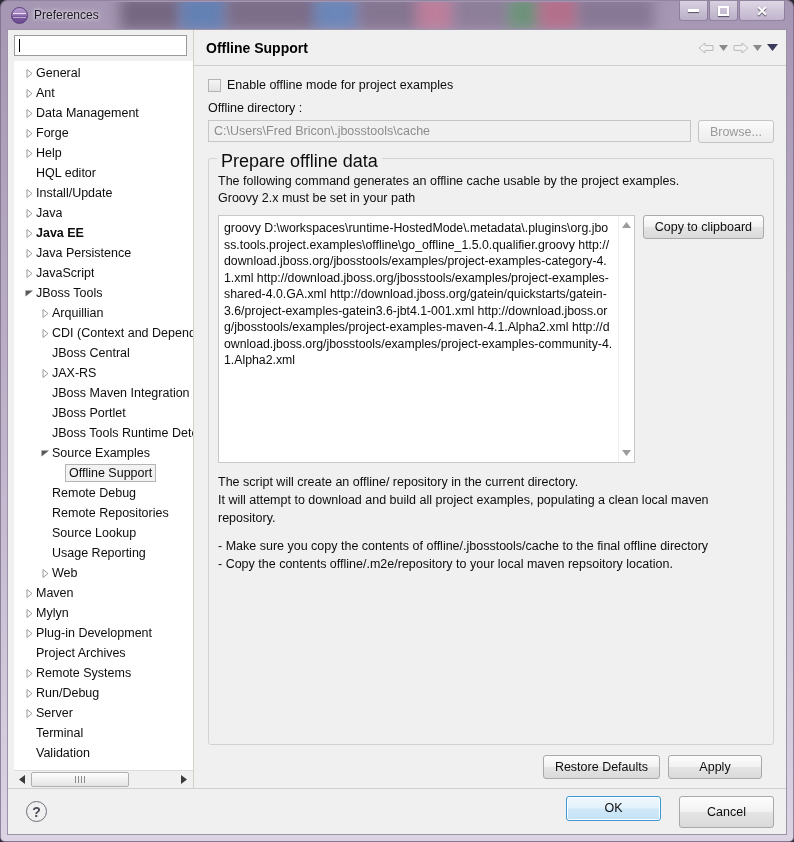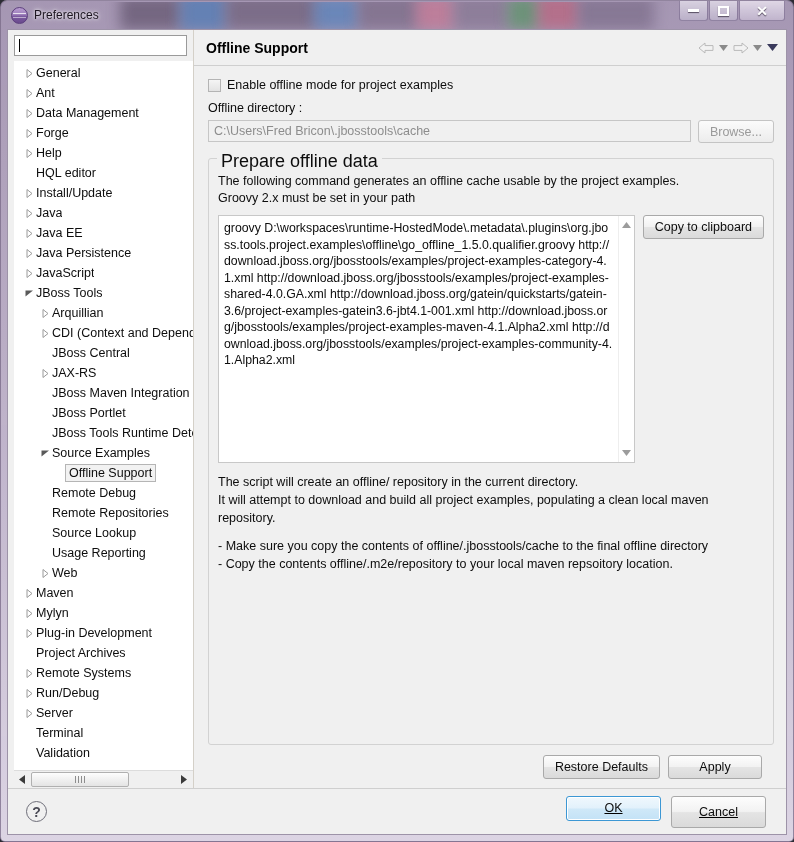--- a/index.html
+++ b/index.html
@@ -340,21 +340,21 @@
   .help-icon {
     width: 21px; height: 21px;
     border-radius: 50%;
     border: 1.5px solid #6d6d78;
     color: #4a4a55;
     display: flex; align-items: center; justify-content: center;
     font-size: 14px; font-weight: bold;
     background: #f0f0f0;
     margin-left: 6px;
   }
-  .footer-buttons { position: absolute; right: 20px; display: flex; gap: 10px; text-decoration: underline; }
+  .footer-buttons { position: absolute; right: 12px; display: flex; gap: 18px; }
   .btn.primary {
     background: linear-gradient(180deg,#f0f8fd 0%,#e2f1fb 48%,#cfe8f8 52%,#c3e2f6 100%);
     border: 1px solid #3c97d4;
     box-shadow: inset 0 0 0 1px #ffffff;
     min-width: 95px; height: 25px;
   }
   .btn.plain { min-width: 95px; height: 32px; }
 </style>
 </head>
 <body>
@@ -453,21 +453,21 @@
                 <span class="lbl">Install/Update</span>
               </div>
               <div class="tree-item" style="padding-left: 8px;">
                 <span class="arrow">
                   <svg width="7" height="9" viewBox="0 0 7 9">
                     <polygon points="1,0.5 6,4.5 1,8.5" fill="none" stroke="#9a9a9a" stroke-width="1"></polygon>
                   </svg>
                 </span>
                 <span class="lbl">Java</span>
               </div>
-              <div class="tree-item" style="padding-left: 8px;">
+              <div class="tree-item" style="padding-left: 8px; font-weight: bold;">
                 <span class="arrow">
                   <svg width="7" height="9" viewBox="0 0 7 9">
                     <polygon points="1,0.5 6,4.5 1,8.5" fill="none" stroke="#9a9a9a" stroke-width="1"></polygon>
                   </svg>
                 </span>
                 <span class="lbl">Java EE</span>
               </div>
               <div class="tree-item" style="padding-left: 8px;">
                 <span class="arrow">
                   <svg width="7" height="9" viewBox="0 0 7 9">

